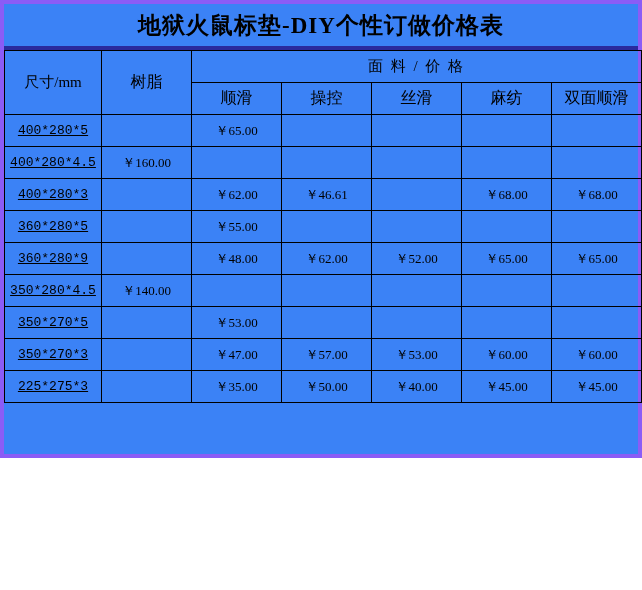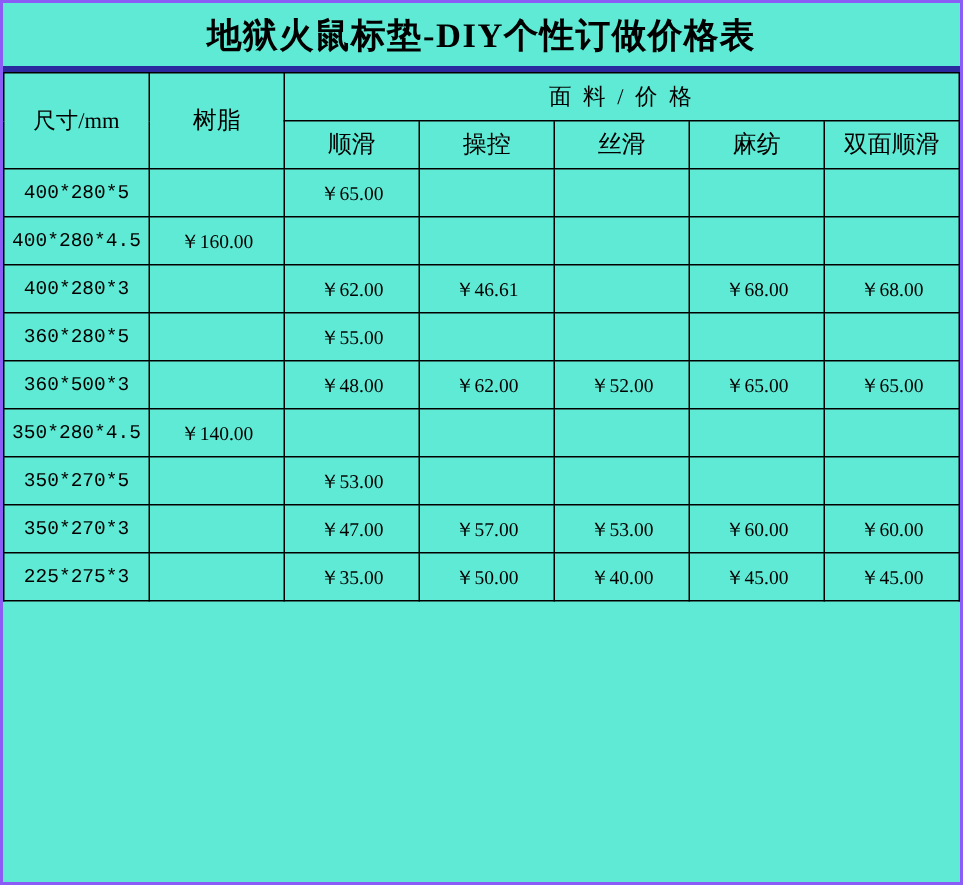--- a/index.html
+++ b/index.html
@@ -9,24 +9,24 @@
   body {
     width: 642px;
     height: 590px;
     background: #ffffff;
     font-family: "Liberation Serif", "DejaVu Serif", serif;
     overflow: hidden;
   }
   .page {
     position: relative;
     width: 642px;
-    height: 590px;
+    height: 458px;
     box-sizing: border-box;
-    border: 2px solid #8b5cf6;
-    background: #5eead4;
+    border: 4px solid #8b5cf6;
+    background: #3b82f6;
   }
   .title {
     text-align: center;
     font-size: 23px;
     font-weight: bold;
     color: #000000;
     letter-spacing: 1px;
     padding: 6px 0 5px 0;
     font-family: "Liberation Serif", "DejaVu Serif", serif;
   }
@@ -82,20 +82,21 @@
   }
   .hdr-sub {
     font-family: "Liberation Serif", "DejaVu Serif", serif;
     font-size: 16px;
   }
   .col-size { width: 97px; }
   .col-mat  { width: 90px; }
   .cell-size {
     font-family: "Liberation Mono", "DejaVu Sans Mono", monospace;
     font-size: 13px;
+    text-decoration: underline;
   }
   .price-cell {
     font-family: Liberation Serif, serif;
     font-size: 13px;
   }
 </style>
 </head>
 <body>
 
 <div class="page">
@@ -160,21 +161,21 @@
       <tr>
         <td class="cell-size">360*280*5</td>
         <td class="price-cell"></td>
         <td class="price-cell">￥55.00</td>
         <td class="price-cell"></td>
         <td class="price-cell"></td>
         <td class="price-cell"></td>
         <td class="price-cell"></td>
       </tr>
       <tr>
-        <td class="cell-size">360*500*3</td>
+        <td class="cell-size">360*280*9</td>
         <td class="price-cell"></td>
         <td class="price-cell">￥48.00</td>
         <td class="price-cell">￥62.00</td>
         <td class="price-cell">￥52.00</td>
         <td class="price-cell">￥65.00</td>
         <td class="price-cell">￥65.00</td>
       </tr>
       <tr>
         <td class="cell-size">350*280*4.5</td>
         <td class="price-cell">￥140.00</td>

